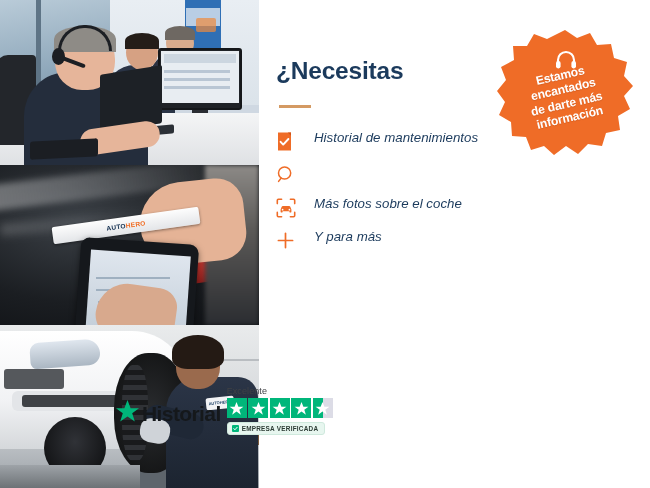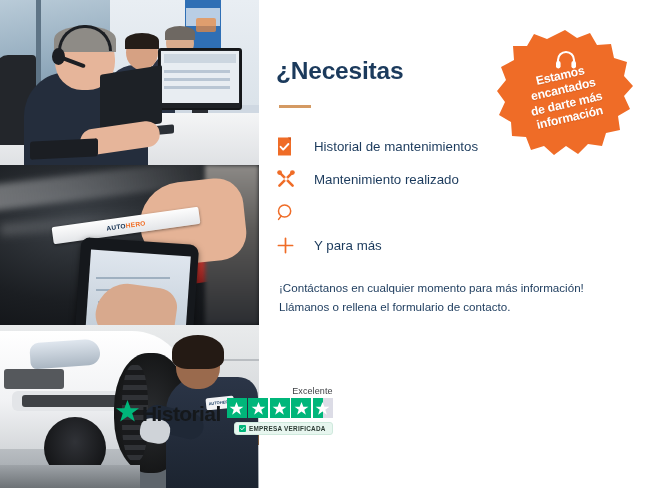--- a/index.html
+++ b/index.html
@@ -294,22 +294,23 @@
     font-size: 24.5px; font-weight: bold; color:#1b3a5c;
     line-height: 1.22; letter-spacing:-0.2px;
   }
   .rule {
     width: 32px; height: 3px; background:#d49a63;
     margin: 19px 0 0 3px;
   }
 
   .features { margin: 22px 0 0 0; list-style:none; }
   .feature {
-    display:flex; align-items:center;
+    display:flex; 
     height: 33px;
+    font-style: italic;
   }
   .feature-icon {
     width: 30px; min-width:30px; height:24px;
     display:flex; align-items:center; justify-content:flex-start;
     margin-right: 8px;
   }
   .feature-label {
     font-size: 13.3px; color:#1b3a5c;
   }
 
@@ -321,21 +322,21 @@
   
   .trust {
     position:absolute; left: 115px; top: 386px;
     display:flex; align-items:flex-start;
   }
   .tp-logo { display:flex; align-items:center; margin: 14px 6px 0 0; }
   .tp-name {
     font-size: 21px; font-weight:bold; color:#15181b; letter-spacing:-0.6px;
     margin-left:2px;
   }
-  .tp-right { display:flex; flex-direction:column; align-items:flex-end; }
+  .tp-right { display:flex; flex-direction:column; align-items:flex-start; }
   .tp-excelente {
     font-size: 9px; color:#3f4145; margin-bottom:2px; letter-spacing:.1px;
   }
   .tp-stars { display:flex; gap:1.5px; }
   .tp-star-box {
     width: 20px; height:20px; background:#00b67a;
     display:flex; align-items:center; justify-content:center;
   }
   .tp-star-box.half {
     background: linear-gradient(90deg,#00b67a 0 50%, #dcdce6 50% 100%);
@@ -471,63 +472,61 @@
         <span class="feature-icon">
           <svg width="17" height="21" viewBox="0 0 17 21">
             <path d="M2 1.5h13v18H2z" fill="#ef6c27"></path>
             <path d="M15 1.5l-3.2 0 3.2 3.2z" fill="#d2551a"></path>
             <path d="M4.6 10.8l2.6 2.8 5.2-5.6" stroke="#ffffff" stroke-width="1.9" fill="none" stroke-linecap="round" stroke-linejoin="round"></path>
           </svg>
         </span>
         <span class="feature-label">Historial de mantenimientos</span>
       </li>
 
-      <li class="feature">
-        <span class="feature-icon">
-          <svg width="20" height="20" viewBox="0 0 20 20">
-            <g stroke="#ef6c27" stroke-width="2.6" stroke-linecap="round">
-              <line x1="3.4" y1="3.4" x2="16.6" y2="16.6"></line>
-              <line x1="16.6" y1="3.4" x2="3.4" y2="16.6"></line>
-            </g>
-            <circle cx="3.6" cy="3.6" r="2.4" fill="#ef6c27"></circle>
-            <circle cx="16.4" cy="3.6" r="2.4" fill="#ef6c27"></circle>
-            <circle cx="10" cy="10" r="1.7" fill="#ffffff"></circle>
-          </svg>
-        </span>
-        <span class="feature-label">Mantenimiento realizado</span>
-      </li>
 
       <li class="feature">
         <span class="feature-icon">
           <svg width="19" height="19" viewBox="0 0 19 19">
             <circle cx="8.6" cy="8" r="6.1" fill="none" stroke="#ef6c27" stroke-width="1.5"></circle>
             <line x1="5" y1="13.2" x2="2.6" y2="16.4" stroke="#ef6c27" stroke-width="1.5" stroke-linecap="round"></line>
           </svg>
         </span>
       </li>
 
+      <li class="feature">
+        <span class="feature-icon">
+          <svg width="20" height="20" viewBox="0 0 20 20">
+            <g stroke="#ef6c27" stroke-width="1.6" fill="none" stroke-linecap="round">
+              <path d="M1.3 5.6V2.4c0-.6.5-1.1 1.1-1.1h3.2"></path>
+              <path d="M14.4 1.3h3.2c.6 0 1.1.5 1.1 1.1v3.2"></path>
+              <path d="M18.7 14.4v3.2c0 .6-.5 1.1-1.1 1.1h-3.2"></path>
+              <path d="M5.6 18.7H2.4c-.6 0-1.1-.5-1.1-1.1v-3.2"></path>
+            </g>
+            <path d="M4.6 11.4l1.1-2.7c.2-.5.7-.8 1.2-.8h6.2c.5 0 1 .3 1.2.8l1.1 2.7v2.5c0 .3-.2.5-.5.5h-1c-.3 0-.5-.2-.5-.5v-.7H6.6v.7c0 .3-.2.5-.5.5h-1c-.3 0-.5-.2-.5-.5z" fill="#ef6c27"></path>
+            <circle cx="6.6" cy="11.7" r=".85" fill="#ffffff"></circle>
+            <circle cx="13.4" cy="11.7" r=".85" fill="#ffffff"></circle>
+          </svg>
+        </span>
+        <span class="feature-label">Más fotos sobre el coche</span>
+      </li>
 
       <li class="feature">
         <span class="feature-icon">
           <svg width="19" height="19" viewBox="0 0 19 19">
             <g stroke="#ef6c27" stroke-width="1.7" stroke-linecap="round">
               <line x1="9.5" y1="2.4" x2="9.5" y2="16.6"></line>
               <line x1="2.4" y1="9.5" x2="16.6" y2="9.5"></line>
             </g>
           </svg>
         </span>
         <span class="feature-label">Y para más</span>
       </li>
 
     </ul>
 
-    <p class="contact">
-      <span>¡Contáctanos en cualquier momento para más información!</span><br>
-      <span>Llámanos o rellena el formulario de contacto.</span>
-    </p>
 
   </div>
 
   <div class="badge">
     <svg width="136" height="132" viewBox="0 0 136 132">
       <path fill="#ef6c27" d="
         M68 2
         L80 10 L93 5 L100 17 L114 16 L117 30 L130 34 L127 48 L136 58 L127 68
         L133 81 L121 88 L123 102 L109 105 L105 118 L91 116 L81 126 L69 118
         L57 127 L47 118 L34 122 L29 109 L15 108 L14 94 L2 87 L8 74 L0 63

